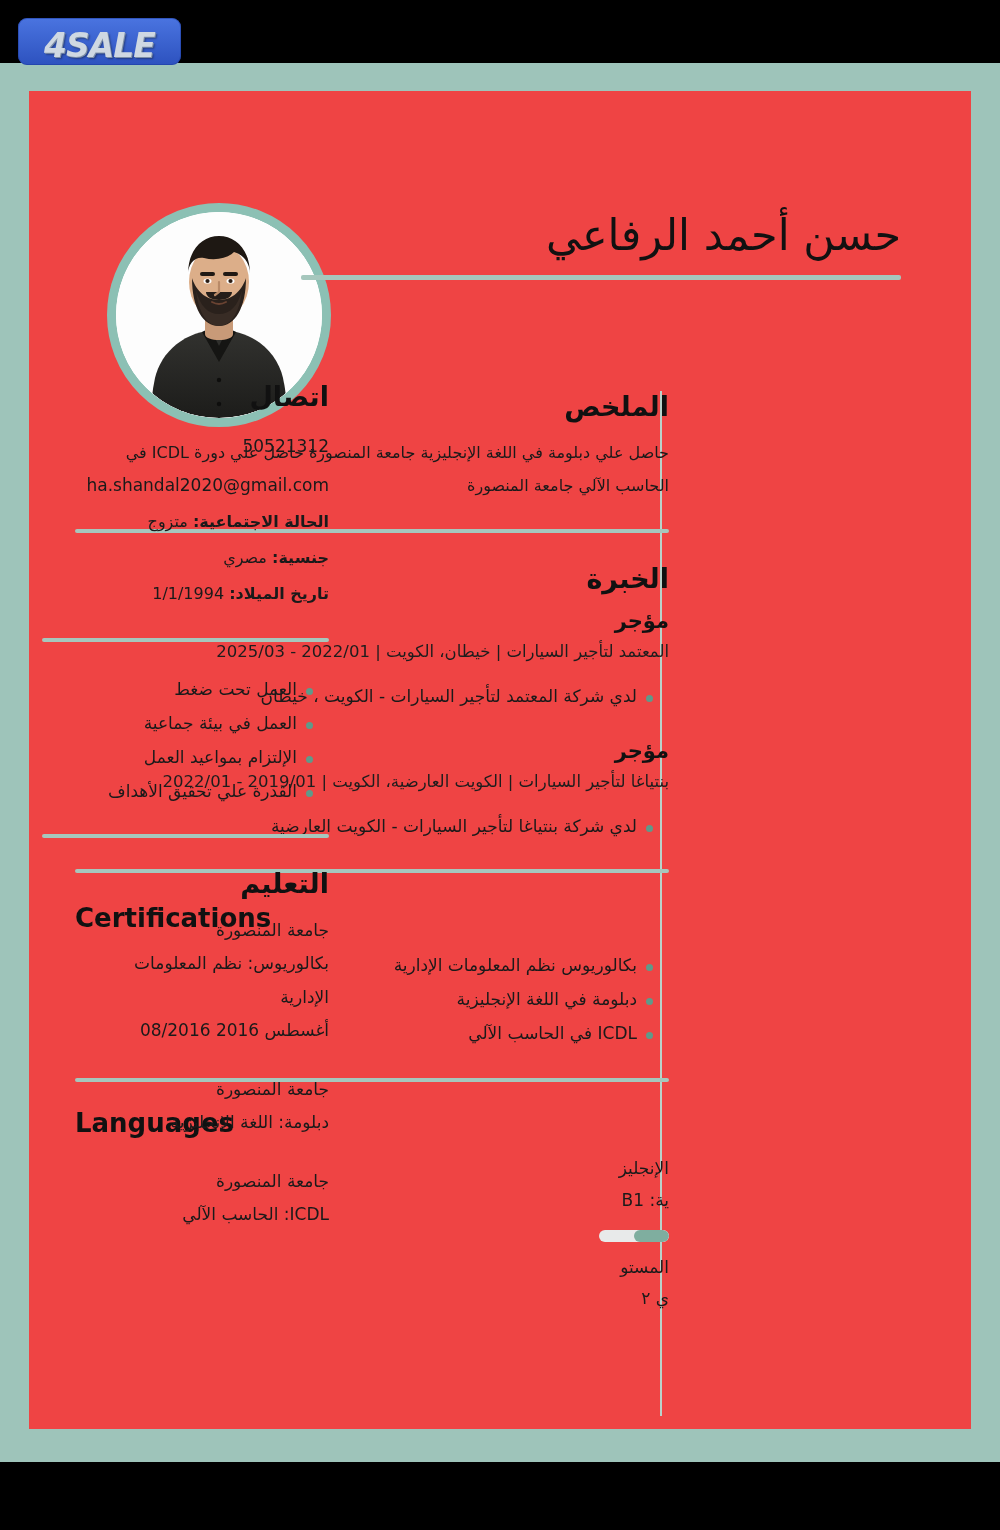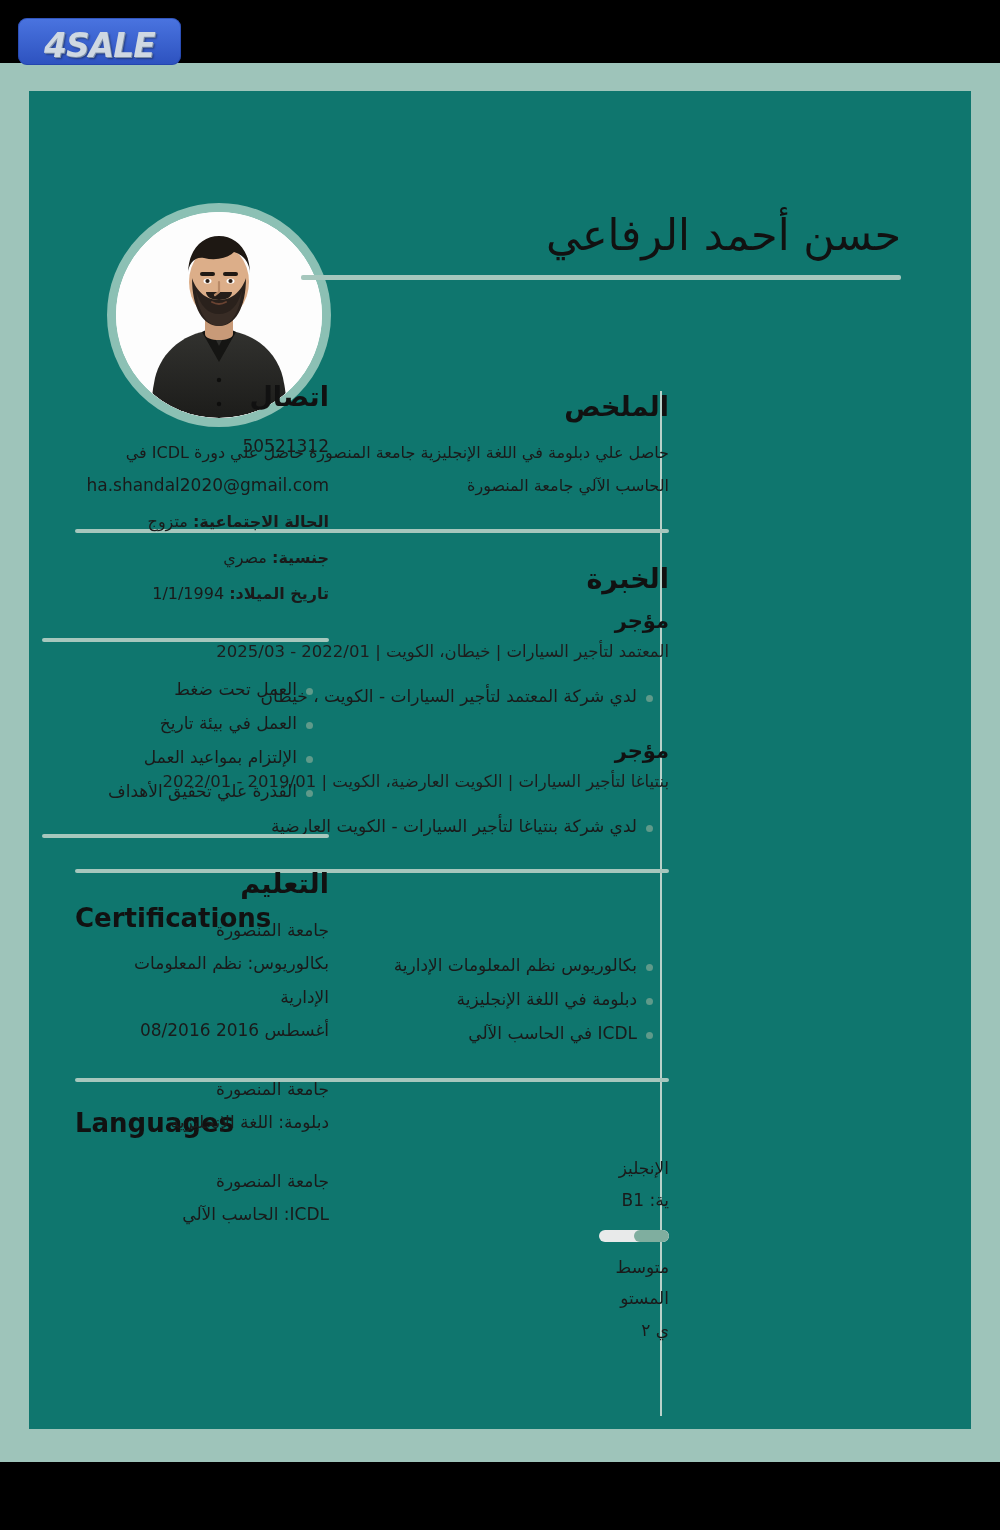--- a/index.html
+++ b/index.html
@@ -14,21 +14,21 @@
 
   
   .frame {
     position:absolute; left:0; top:63px;
     width:1000px; height:1399px;
     background:#9ec4ba;
   }
   .paper {
     position:absolute; left:29px; top:28px;
     width:942px; height:1338px;
-    background:#0f766e;
+    background:#ef4444;
   }
 
   
   .logo {
     position:absolute; left:18px; top:18px;
     width:163px; height:47px;
     background:#3a63cf;
     border-radius:9px;
     display:flex; align-items:flex-end; justify-content:center;
     z-index:50;
@@ -245,21 +245,20 @@
           <div class="rule small"></div>
 
           <section>
             <h2 class="sec ltr">Languages</h2>
             <div>
               <div class="lang-name">الإنجليز</div>
               <div class="lang-name">ية:  B1</div>
               <div class="bar">
                 <div class="fill" id="lang-fill" style="width: 50%;"></div>
               </div>
-              <div class="lang-level">متوسط</div>
               <div class="lang-level">المستو</div>
               <div class="lang-level">ي ٢</div>
             </div>
           </section>
 
         </div>
 
         <div class="col-right">
 
           <section>
@@ -278,21 +277,21 @@
               <span class="k">تاريخ الميلاد:</span>
               <span class="v">1/1/1994</span>
             </div>
           </section>
 
           <div class="rule"></div>
 
           <section>
             <ul class="bul">
               <li>العمل تحت ضغط</li>
-              <li>العمل في بيئة تاريخ</li>
+              <li>العمل في بيئة جماعية</li>
               <li>الإلتزام بمواعيد العمل</li>
               <li>القدرة علي تحقيق الأهداف</li>
             </ul>
           </section>
 
           <div class="rule"></div>
 
           <section>
             <h2 class="sec">التعليم</h2>
 

